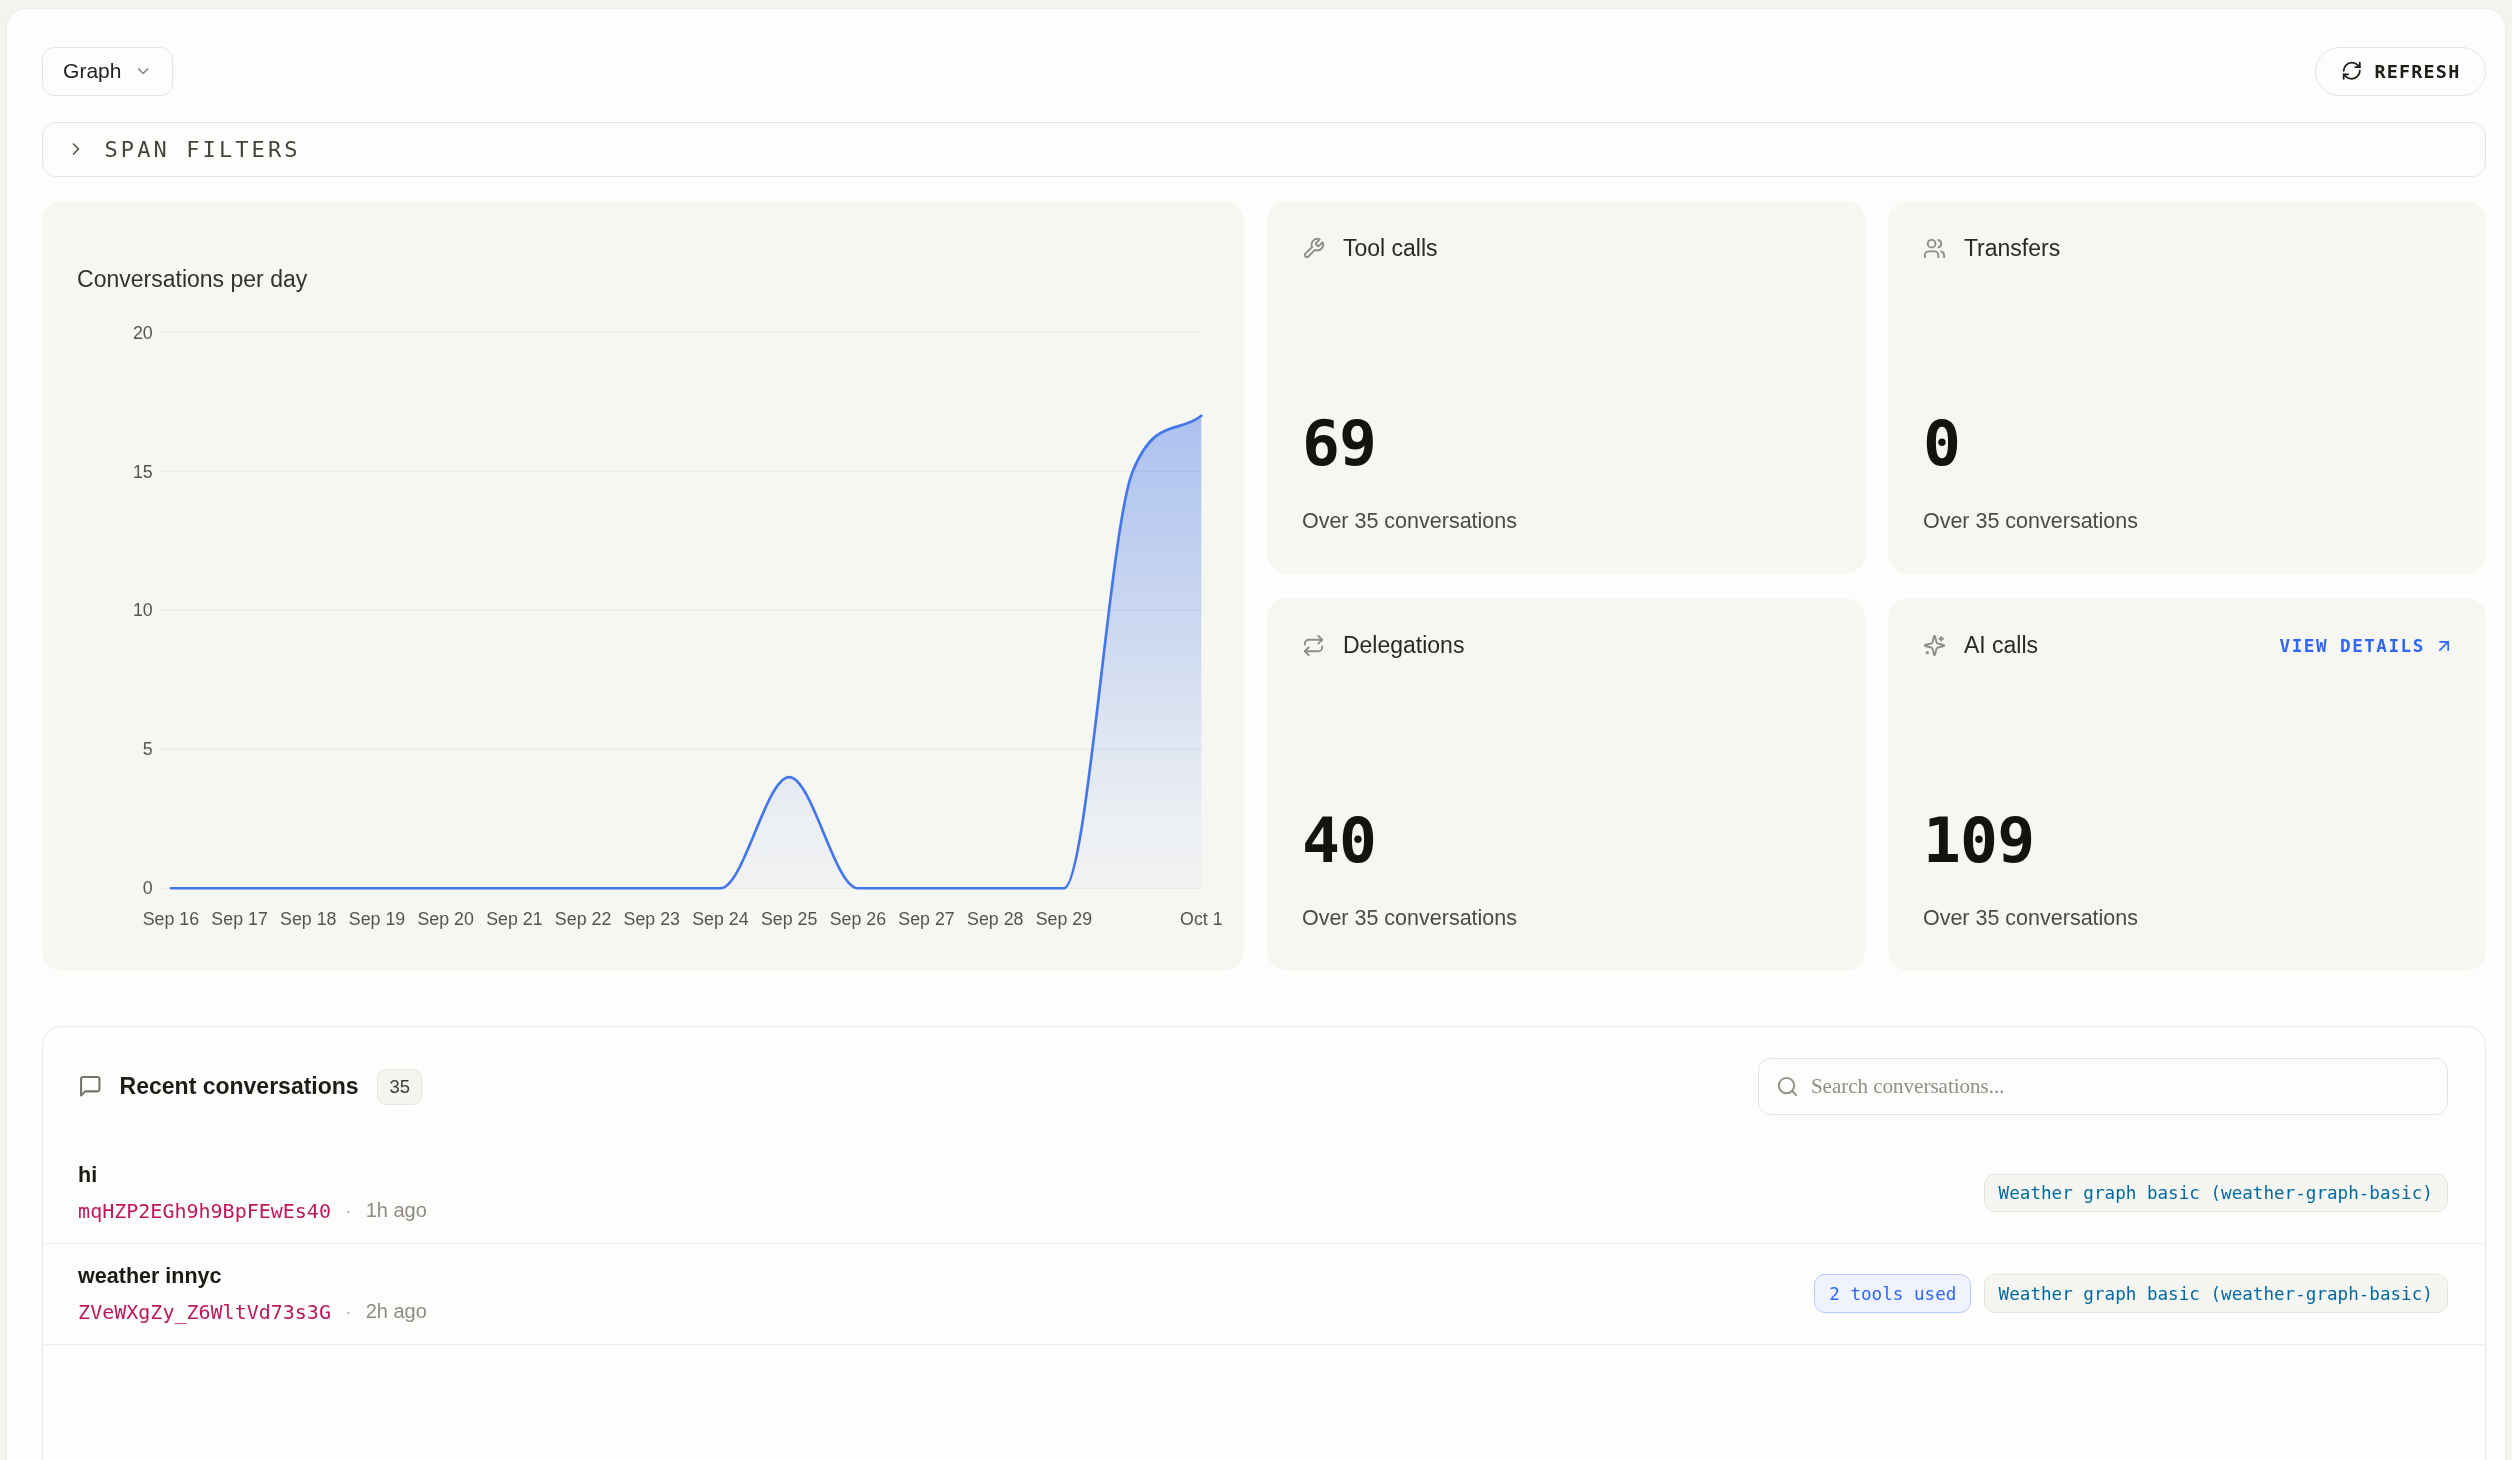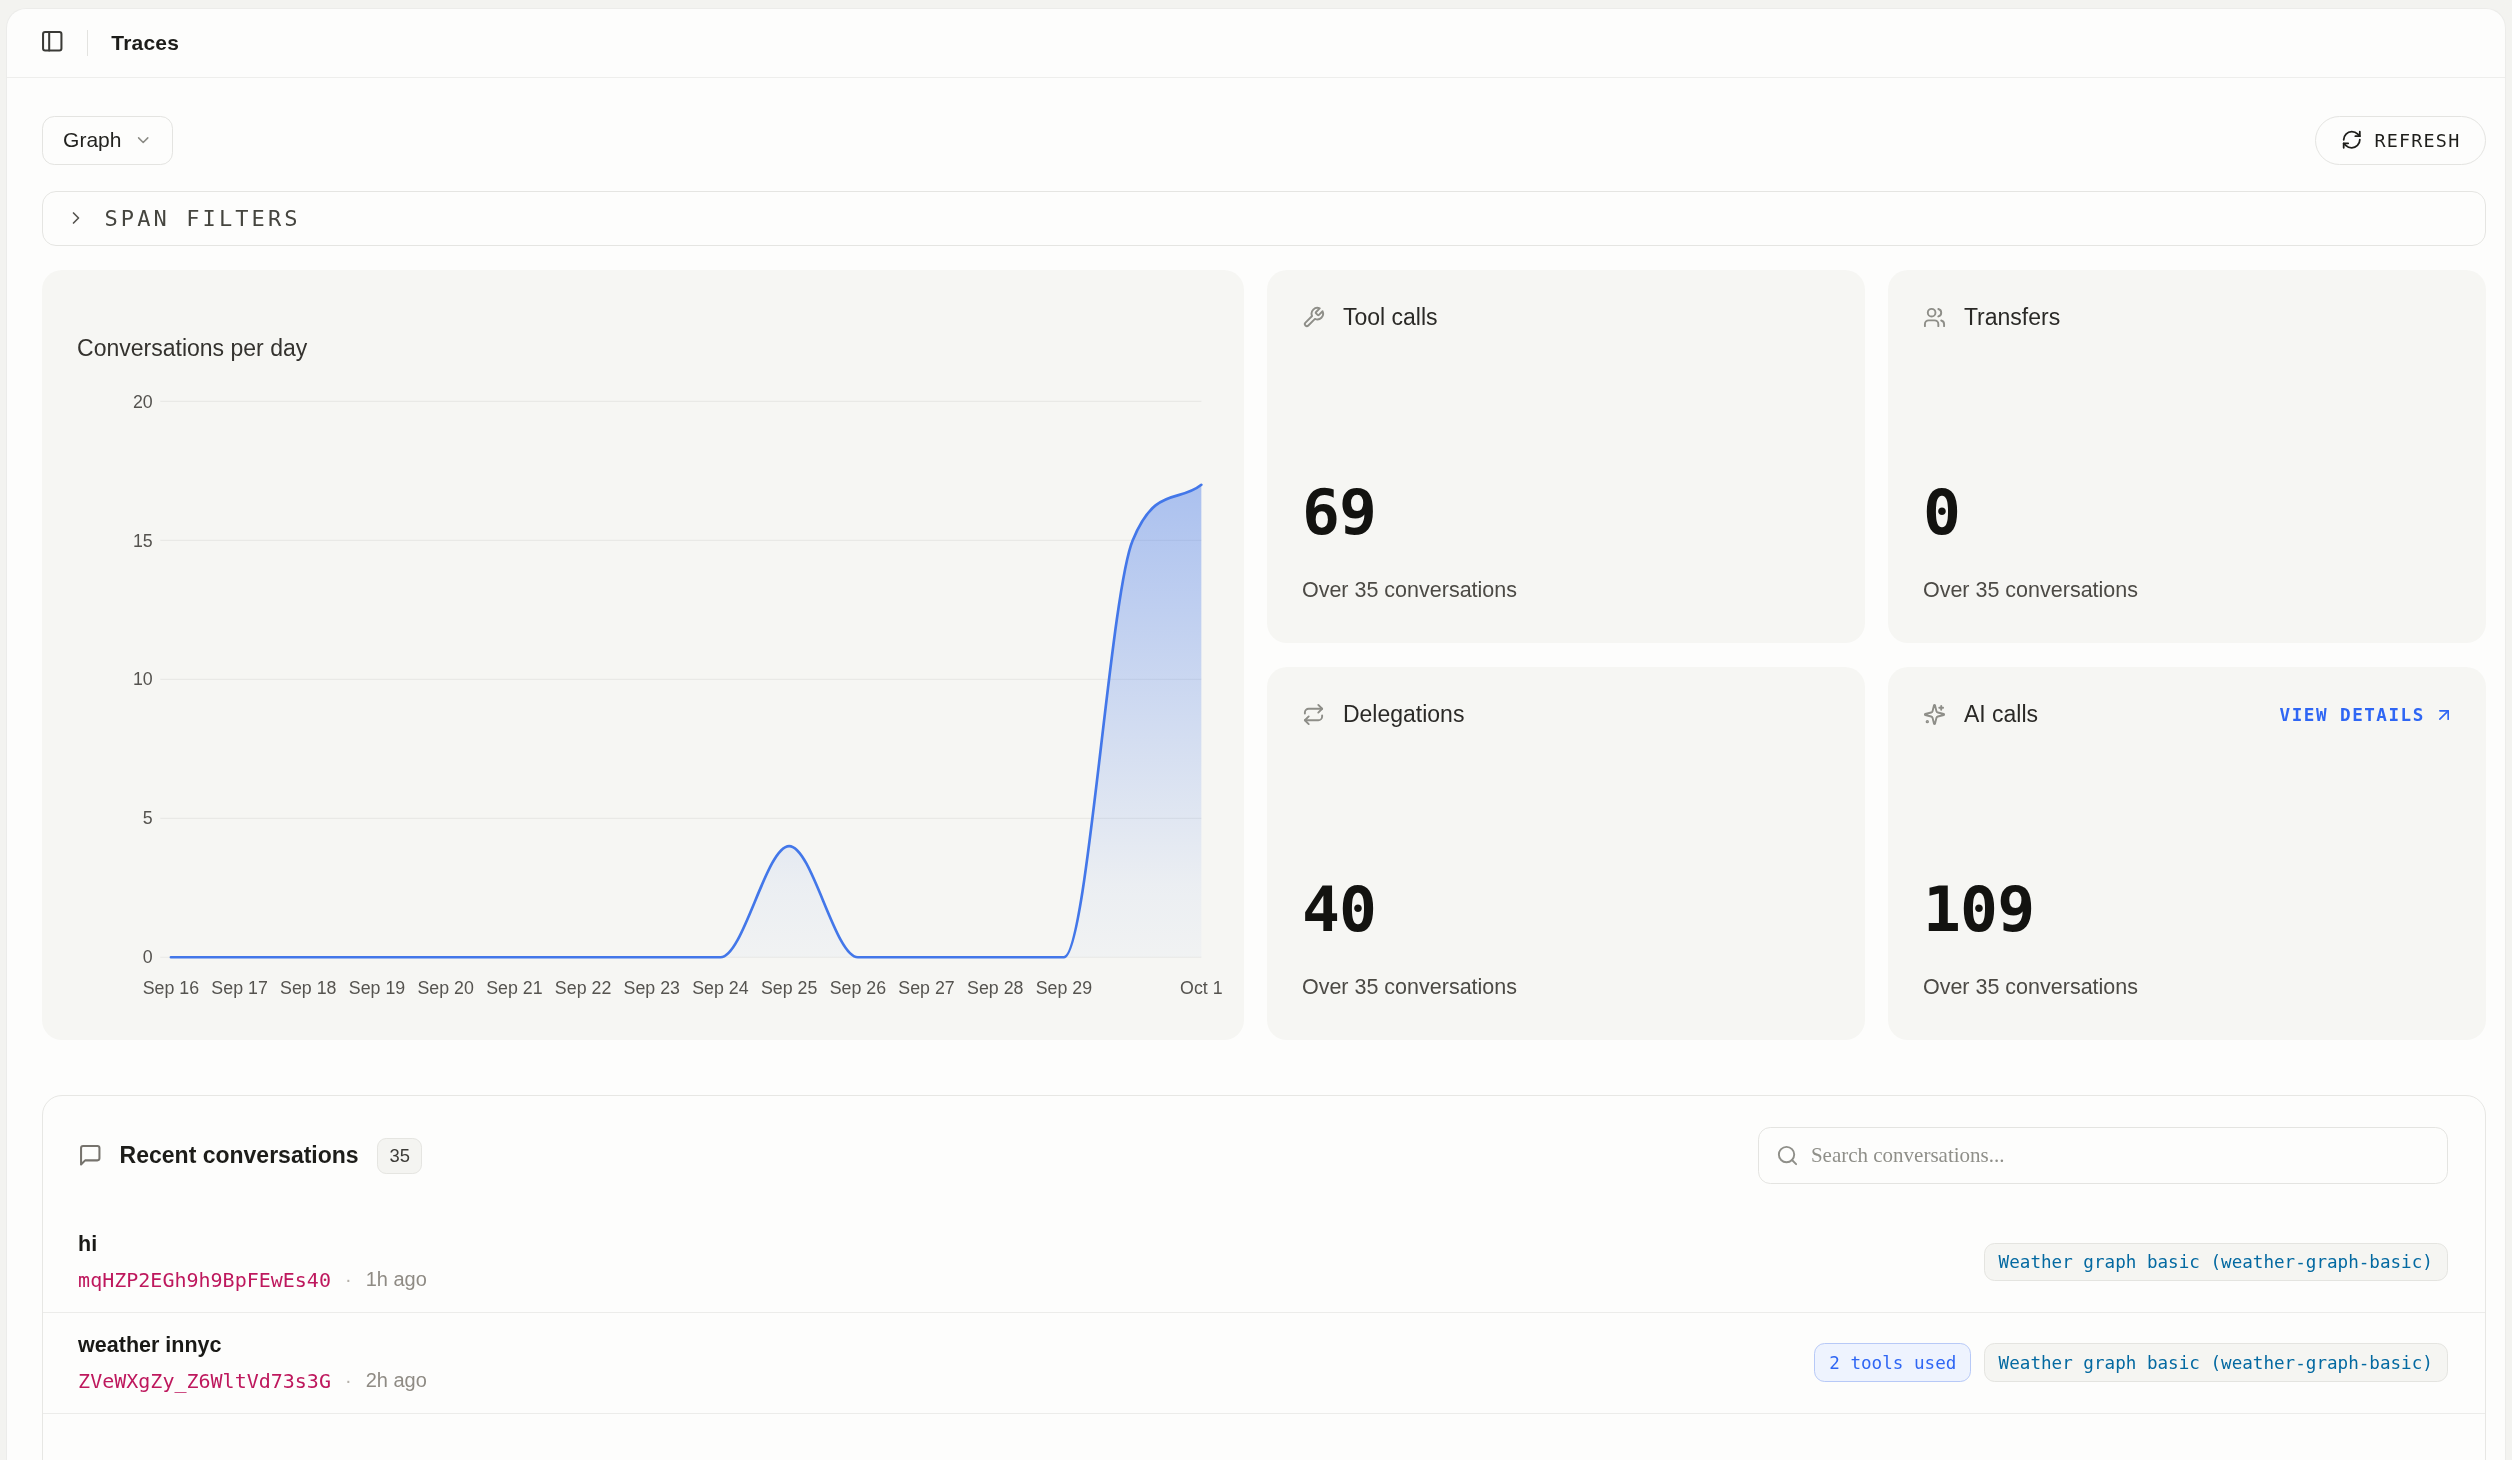--- a/index.html
+++ b/index.html
@@ -38,21 +38,21 @@
     border:1.2px solid #e4e4e1; border-radius:12.3px; background:#fdfdfc;
     font-size:21px; color:#232320; font-weight:500; cursor:pointer;
   }
   .pill .muted { color:#a2a29c; font-weight:400; }
   .chev { color:#8b8b85; display:flex; }
   .chev svg { width:18.4px; height:18.4px; }
   .refresh-btn {
     margin-left:auto; display:flex; align-items:center; gap:12.3px; height:49px; padding:0 24.5px;
     border:1.2px solid #e4e4e1; border-radius:26px; background:#fdfdfc;
     font-family:"DejaVu Sans Mono", monospace; font-size:18.4px; letter-spacing:1.2px;
-    color:#1e1e1b; font-weight:400; cursor:pointer;
+    color:#1e1e1b; font-weight:700; cursor:pointer;
   }
   .refresh-btn svg { width:21.5px; height:21.5px; }
 
   .spanbar {
     margin-top:26px; height:55px; border:1.2px solid #e5e5e2; border-radius:14px;
     display:flex; align-items:center; gap:18.4px; padding:15px 23px;
     font-family:"DejaVu Sans Mono", monospace; font-size:22px; letter-spacing:3.1px;
     color:#45453f; font-weight:500; cursor:pointer; background:#fdfdfc;
   }
   .spanbar svg { width:20px; height:20px; color:#55534e; }
@@ -123,30 +123,20 @@
     background:#f5f5f2; border:1.2px solid #e4e4e0; border-radius:10.7px;
     padding:8.4px 14px; white-space:nowrap;
   }
   .badge.blue { color:#2f66f4; background:#eef3fe; border-color:#b7c9f7; }
 </style>
 </head>
 <body>
 
 <div class="app">
 
-  <div class="app-header">
-    <div class="icon-btn">
-      <span><svg viewBox="0 0 24 24" fill="none" stroke="currentColor" stroke-width="2" stroke-linecap="round" stroke-linejoin="round">
-            <rect x="3" y="3" width="18" height="18" rx="2"></rect>
-            <path d="M9 3v18"></path>
-          </svg></span>
-    </div>
-    <div class="vdiv"></div>
-    <div class="page-title">Traces</div>
-  </div>
 
   <div class="content">
 
     <div class="toolbar">
       <div class="pill">
         <span>Graph</span>
         <span class="chev">
             <svg viewBox="0 0 24 24" fill="none" stroke="currentColor" stroke-width="2" stroke-linecap="round" stroke-linejoin="round">
               <path d="m6 9 6 6 6-6"></path>
             </svg>

